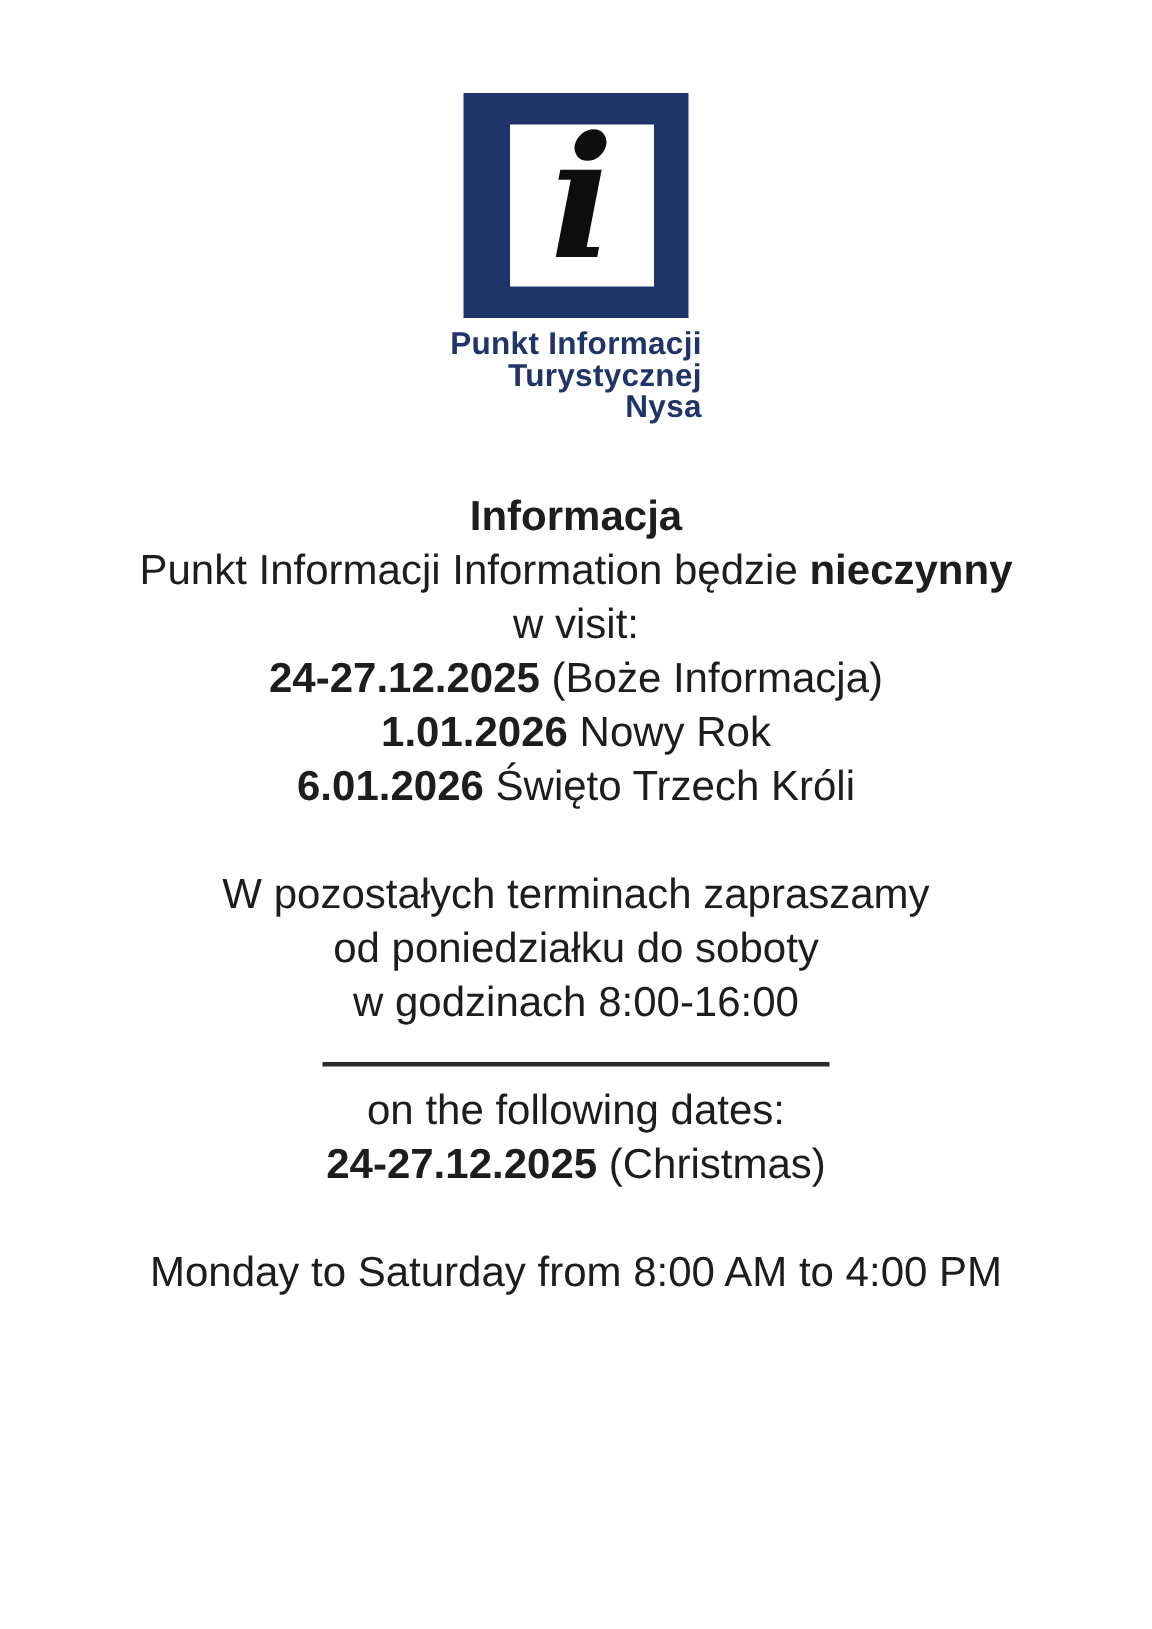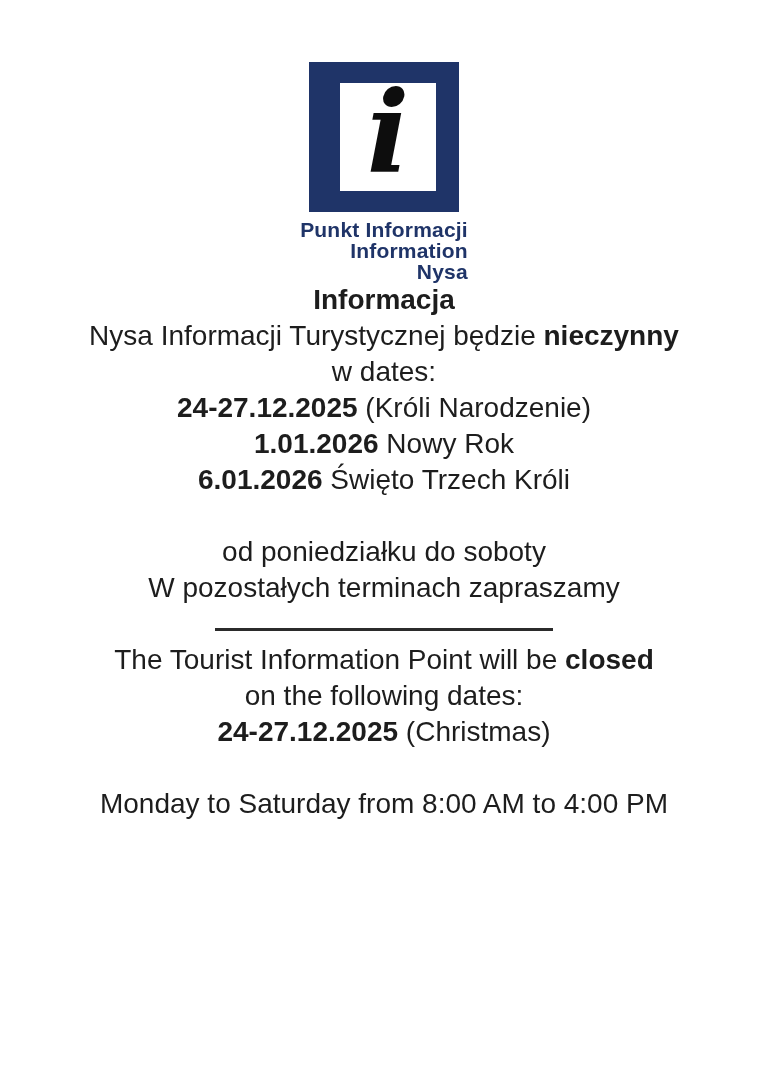--- a/index.html
+++ b/index.html
@@ -49,20 +49,21 @@
   .logo-name {
     margin-top: 7px;
     text-align: right;
     color: #1f3468;
     font-weight: bold;
     font-size: 21px;
     line-height: 21px;
     letter-spacing: 0.2px;
   }
   .notice {
+    margin-top: 44px;
     text-align: center;
     font-size: 28px;
     line-height: 36px;
   }
   .text-line { white-space: pre-wrap; }
   .text-line.blank { height: 36px; }
   .bold { font-weight: bold; }
   .divider-row {
     height: 36px;
     display: flex;
@@ -81,38 +82,38 @@
 <div class="page">
 
   <div class="logo-block">
     <div class="logo-square">
       <div class="logo-inner">
         <span class="logo-i">i</span>
       </div>
     </div>
     <div class="logo-name">
       <div>Punkt Informacji</div>
-      <div>Information</div>
+      <div>Turystycznej</div>
       <div>Nysa</div>
     </div>
   </div>
 
   <div class="notice">
       <div class="text-line"><span class="bold">Informacja</span></div>
-      <div class="text-line"><span>Nysa Informacji Turystycznej będzie </span><span class="bold">nieczynny</span></div>
-      <div class="text-line"><span>w dates:</span></div>
-      <div class="text-line"><span class="bold">24-27.12.2025</span><span> (Króli Narodzenie)</span></div>
+      <div class="text-line"><span>Punkt Informacji Information będzie </span><span class="bold">nieczynny</span></div>
+      <div class="text-line"><span>w visit:</span></div>
+      <div class="text-line"><span class="bold">24-27.12.2025</span><span> (Boże Informacja)</span></div>
       <div class="text-line"><span class="bold">1.01.2026</span><span> Nowy Rok</span></div>
       <div class="text-line"><span class="bold">6.01.2026</span><span> Święto Trzech Króli</span></div>
       <div class="text-line blank"></div>
+      <div class="text-line"><span>W pozostałych terminach zapraszamy</span></div>
       <div class="text-line"><span>od poniedziałku do soboty</span></div>
-      <div class="text-line"><span>W pozostałych terminach zapraszamy</span></div>
+      <div class="text-line"><span>w godzinach 8:00-16:00</span></div>
       <div class="divider-row">
         <div class="divider-line"></div>
       </div>
-      <div class="text-line"><span>The Tourist Information Point will be </span><span class="bold">closed</span></div>
       <div class="text-line"><span>on the following dates:</span></div>
       <div class="text-line"><span class="bold">24-27.12.2025</span><span> (Christmas)</span></div>
       <div class="text-line blank"></div>
       <div class="text-line"><span>Monday to Saturday from 8:00 AM to 4:00 PM</span></div>
     </div>
 
 </div>
 
 </body></html>

